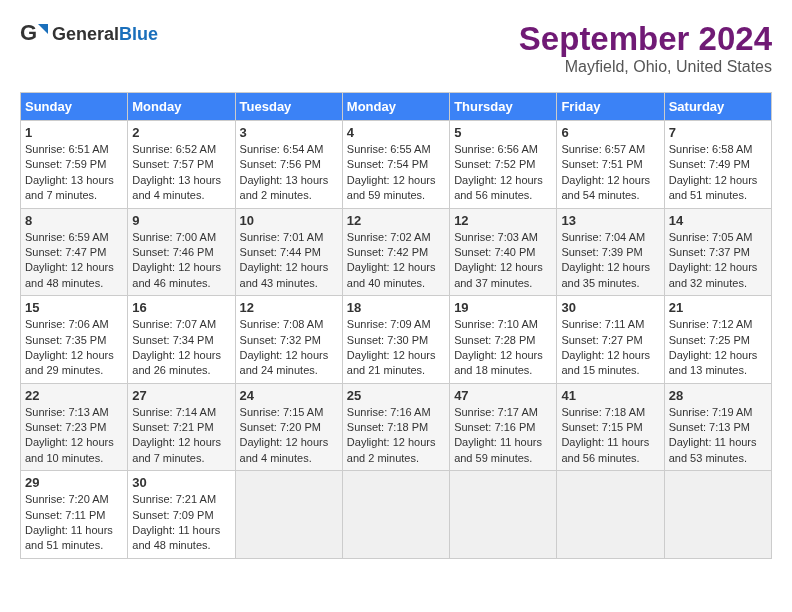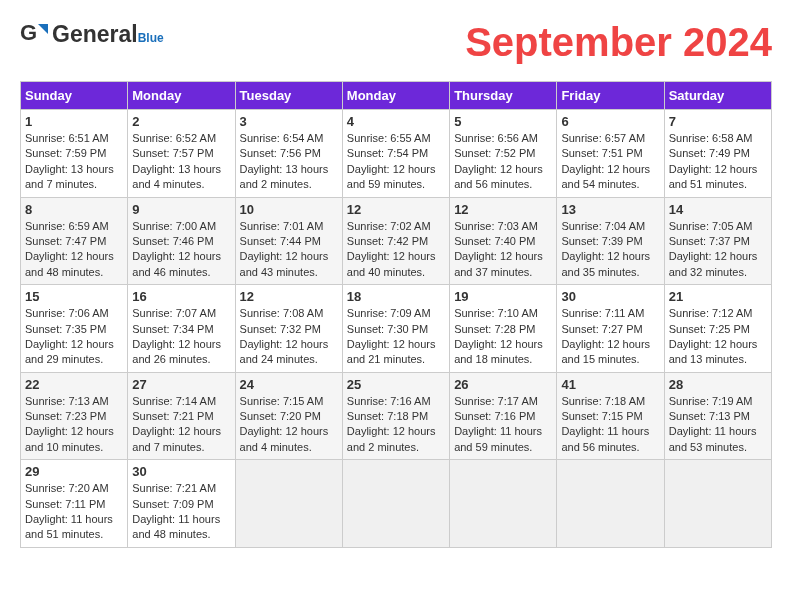--- a/index.html
+++ b/index.html
@@ -22,35 +22,35 @@
       gap: 4px;
     }
     .logo-icon {
       width: 28px;
       height: 28px;
     }
     .title-area {
       text-align: right;
     }
     .main-title {
-      font-size: 40px;
+      font-size: 33px;
       font-weight: bold;
-      color: #ef4444;
+      color: #701a75;
     }
     .subtitle {
       font-size: 16px;
       color: #555;
     }
     table {
       width: 100%;
       border-collapse: collapse;
       font-size: 11px;
     }
     thead tr th {
-      background-color: #6d28d9;
+      background-color: #3b82f6;
       color: #fff;
       padding: 6px 4px;
       text-align: left;
       font-size: 13px;
       font-weight: bold;
       border: 1px solid #ccc;
     }
     tbody tr td {
       border: 1px solid #ccc;
       vertical-align: top;
@@ -81,25 +81,26 @@
 </head>
 <body>
 
 <div class="header-area">
   <div class="logo">
     <svg class="logo-icon" viewBox="0 0 28 28" xmlns="http://www.w3.org/2000/svg">
       <text x="0" y="20" font-size="22" font-weight="bold" fill="#333">G</text>
       <polygon points="18,4 28,4 28,14" fill="#1a6fbb"></polygon>
     </svg>
     <div>
-      <span style="font-size:23px;font-weight:bold;color:#333;">General</span><span style="font-size:12px;font-weight:bold;color:#1a6fbb;">Blue</span>
+      <span style="font-size:18px;font-weight:bold;color:#333;">General</span><span style="font-size:18px;font-weight:bold;color:#1a6fbb;">Blue</span>
     </div>
   </div>
   <div class="title-area">
     <div class="main-title">September 2024</div>
+    <div class="subtitle">Mayfield, Ohio, United States</div>
   </div>
 </div>
 
 <table>
   <thead>
     <tr>
     <th>Sunday</th>
         <th>Monday</th>
         <th>Tuesday</th>
         <th>Monday</th>
@@ -210,21 +211,21 @@
         </td>
         <td>
           <span class="day-number">24</span>
           <div class="day-detail">Sunrise: 7:15 AM<br>Sunset: 7:20 PM<br>Daylight: 12 hours and 4 minutes.</div>
         </td>
         <td>
           <span class="day-number">25</span>
           <div class="day-detail">Sunrise: 7:16 AM<br>Sunset: 7:18 PM<br>Daylight: 12 hours and 2 minutes.</div>
         </td>
         <td>
-          <span class="day-number">26</span>
+          <span class="day-number">47</span>
           <div class="day-detail">Sunrise: 7:17 AM<br>Sunset: 7:16 PM<br>Daylight: 11 hours and 59 minutes.</div>
         </td>
         <td>
           <span class="day-number">41</span>
           <div class="day-detail">Sunrise: 7:18 AM<br>Sunset: 7:15 PM<br>Daylight: 11 hours and 56 minutes.</div>
         </td>
         <td>
           <span class="day-number">28</span>
           <div class="day-detail">Sunrise: 7:19 AM<br>Sunset: 7:13 PM<br>Daylight: 11 hours and 53 minutes.</div>
         </td>

